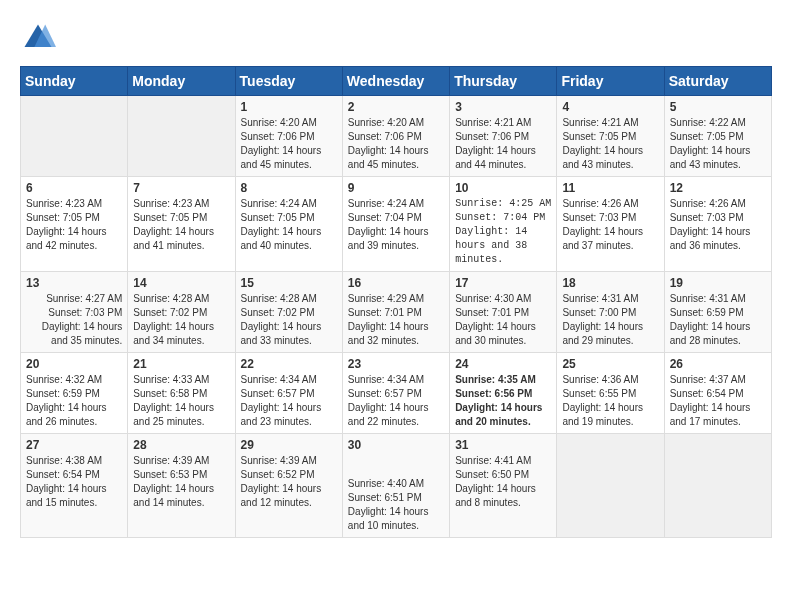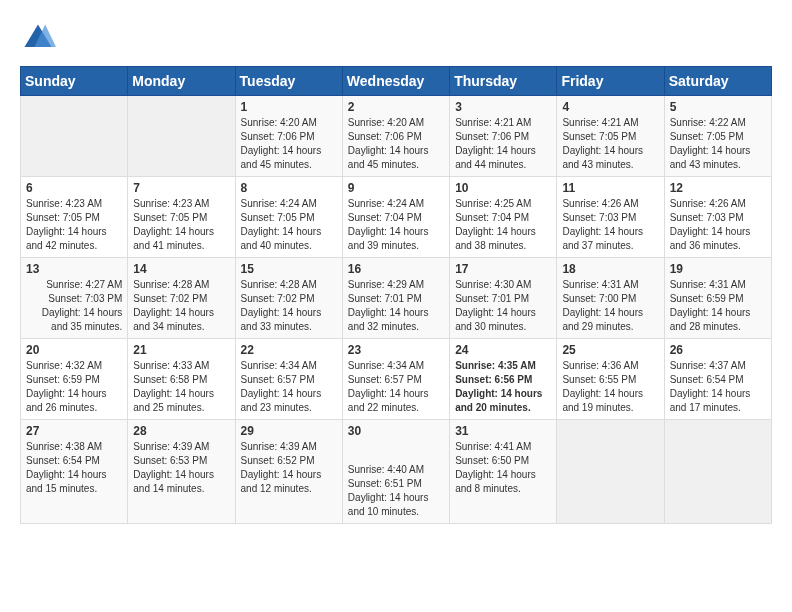--- a/index.html
+++ b/index.html
@@ -184,21 +184,21 @@
 Daylight: 14 hours and 40 minutes.</div>
         </td>
         <td>
           <span class="day-number">9</span>
           <div class="day-info" style="white-space: pre-line;">Sunrise: 4:24 AM
 Sunset: 7:04 PM
 Daylight: 14 hours and 39 minutes.</div>
         </td>
         <td>
           <span class="day-number">10</span>
-          <div class="day-info" style="white-space: pre-line;">Sunrise: 4:25 AM
+          <div class="day-info" style="white-space: pre-line; font-family: Liberation Mono, monospace;">Sunrise: 4:25 AM
 Sunset: 7:04 PM
 Daylight: 14 hours and 38 minutes.</div>
         </td>
         <td>
           <span class="day-number">11</span>
           <div class="day-info" style="white-space: pre-line;">Sunrise: 4:26 AM
 Sunset: 7:03 PM
 Daylight: 14 hours and 37 minutes.</div>
         </td>
         <td>

